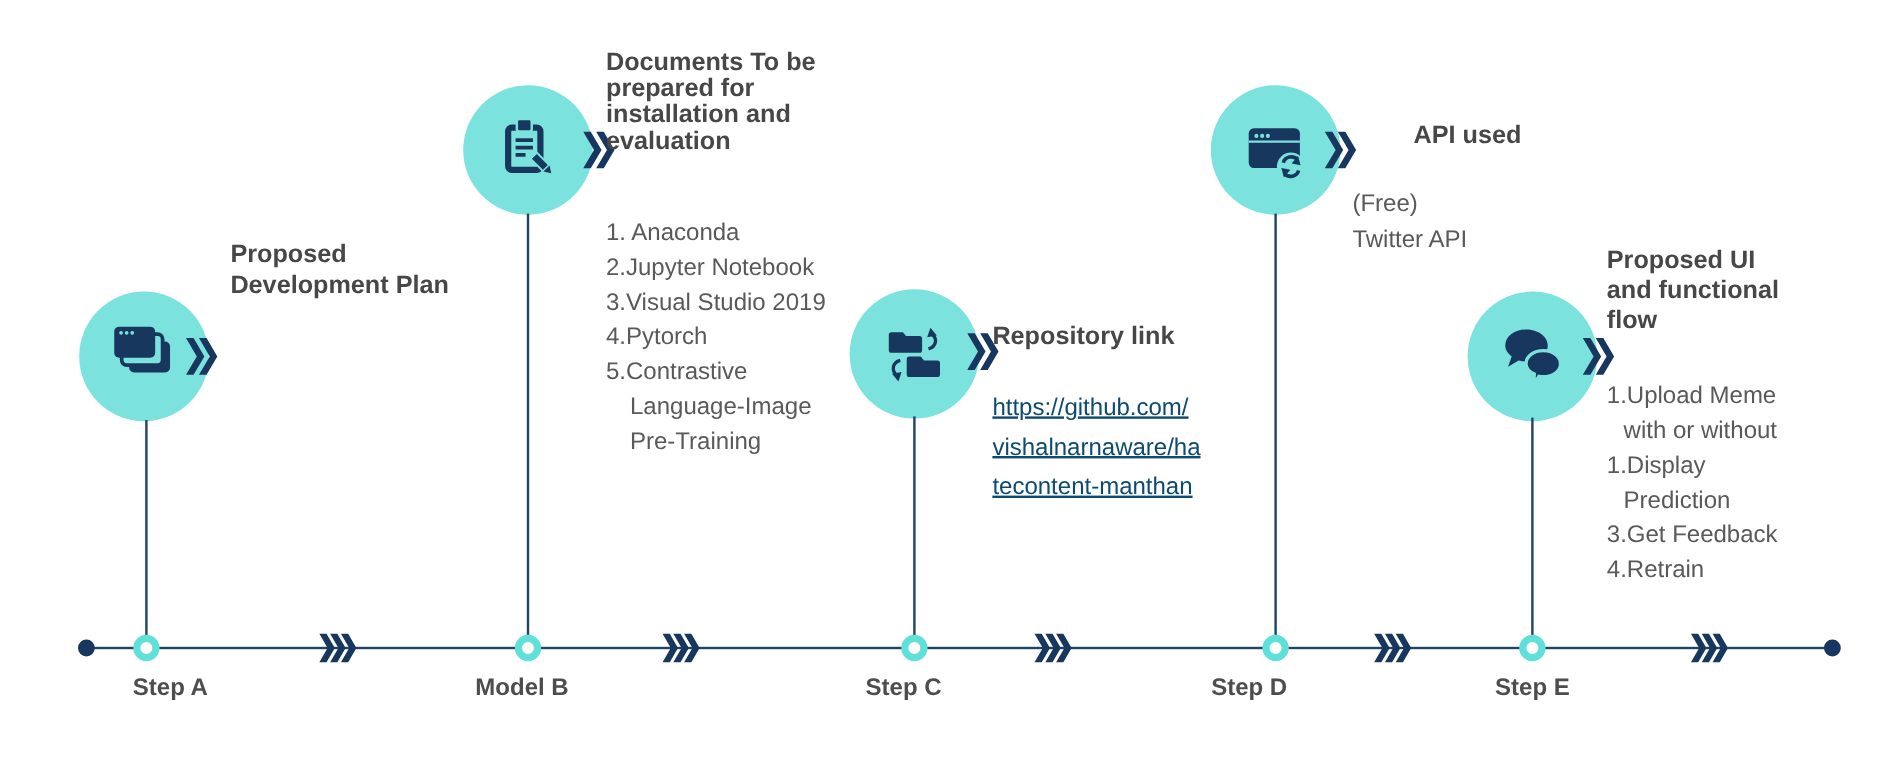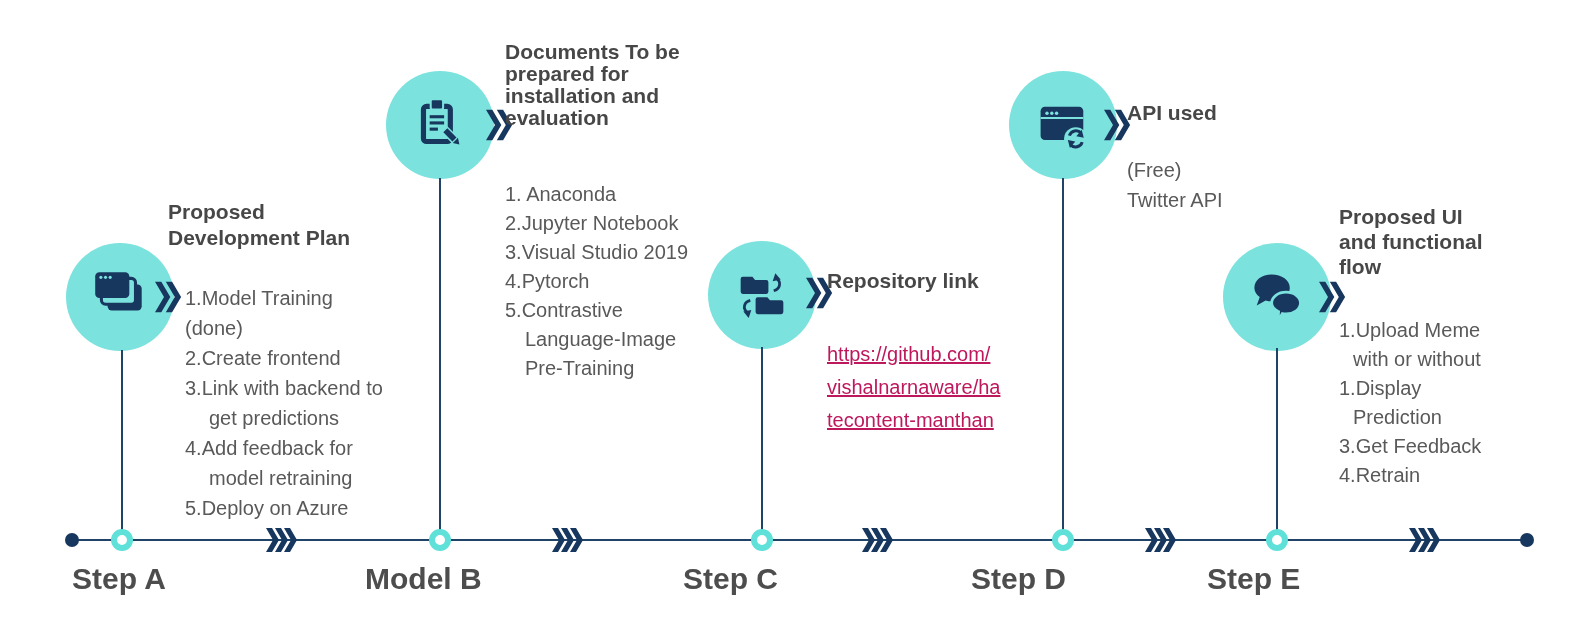--- a/index.html
+++ b/index.html
@@ -24,41 +24,41 @@
   #chB{left:486px;top:109px}
   #chC{left:806px;top:277px}
   #chD{left:1104px;top:109px}
   #chE{left:1319px;top:281px}
 
   
   .title{
     position:absolute;font-weight:bold;color:#474747;
     font-size:21px;line-height:26px;white-space:pre-line;
   }
-  #tA{left:168px;top:199px;width:260px}
+  #tA{left:192px;top:199px;width:260px}
   #tB{left:505px;top:41px;width:250px;line-height:22px}
   #tC{left:827px;top:268px;width:260px}
-  #tD{left:1127px;top:100px;width:210px}
+  #tD{left:1178px;top:100px;width:210px}
   #tE{left:1339px;top:204px;width:230px;line-height:25px}
 
   
   .body{position:absolute;color:#595959;font-size:20px;line-height:30px;}
   #bA{left:185px;top:283px;width:270px}
   #bB{left:505px;top:180px;width:270px;line-height:29px}
   #bD{left:1127px;top:155px;width:210px}
   #bE{left:1339px;top:316px;width:240px;line-height:29px}
   .bline{white-space:nowrap;}
   #bA .ind{padding-left:24px}
   #bB .ind{padding-left:20px}
   #bE .ind{padding-left:14px}
 
   
   .link{
-    position:absolute;color:#be185d;text-decoration:underline;
-    font-size:20px;line-height:33px;white-space:pre-line;margin-top:14px;
+    position:absolute;color:#0c4a6e;text-decoration:underline;
+    font-size:20px;line-height:33px;white-space:pre-line;
   }
   #lC{left:827px;top:324px;width:240px}
 
   
   .vline{position:absolute;width:2px;background:#1F4468;}
   #vA{left:121px;top:350px;height:190px}
   #vB{left:439px;top:178px;height:362px}
   #vC{left:761px;top:347px;height:193px}
   #vD{left:1062px;top:178px;height:362px}
   #vE{left:1276px;top:348px;height:192px}
@@ -69,22 +69,22 @@
   #dStart{left:65px;top:533px}
   #dEnd{left:1520px;top:533px}
   .ring{
     position:absolute;width:22px;height:22px;box-sizing:border-box;
     border:6px solid #5FE0D8;border-radius:50%;background:#FFFFFF;top:529px;
   }
   #rA{left:111px} #rB{left:429px} #rC{left:751px} #rD{left:1052px} #rE{left:1266px}
   .chev3{position:absolute;width:40px;height:24px;top:528px;}
   #c3A{left:264px} #c3B{left:550px} #c3C{left:860px} #c3D{left:1143px} #c3E{left:1407px}
   .tl-label{
-    position:absolute;top:562px;width:140px;
-    font-weight:bold;font-size:30px;color:#4D4D4D;
+    position:absolute;top:562px;width:140px;text-align:center;
+    font-weight:bold;font-size:20px;color:#4D4D4D;
   }
   #lblA{left:72px} #lblB{left:365px} #lblC{left:683px} #lblD{left:971px} #lblE{left:1207px}
 </style>
 </head>
 <body>
 
 <div class="canvas">
 
   <div class="circle" id="cA">
     <svg viewBox="0 0 60 60" width="62" height="62">
@@ -95,30 +95,20 @@
       <circle cx="16" cy="11" r="1.5" fill="#7CE2DD"></circle>
       <circle cx="20.5" cy="11" r="1.5" fill="#7CE2DD"></circle>
     </svg>
   </div>
   <svg class="chev2" id="chA" viewBox="0 0 30 34">
     <polygon points="0,0 7,0 17,17 7,34 0,34 10,17" fill="#17375E"></polygon>
     <polygon points="12,0 19,0 29,17 19,34 12,34 22,17" fill="#17375E"></polygon>
   </svg>
   <div class="title" id="tA">Proposed
 Development Plan</div>
-  <div class="body" id="bA">
-      <div class="bline">1.Model Training</div>
-      <div class="bline">(done)</div>
-      <div class="bline">2.Create frontend</div>
-      <div class="bline">3.Link with backend to</div>
-      <div class="bline ind">get predictions</div>
-      <div class="bline">4.Add feedback for</div>
-      <div class="bline ind">model retraining</div>
-      <div class="bline">5.Deploy on Azure</div>
-    </div>
   <div class="vline" id="vA"></div>
 
   <div class="circle" id="cB">
     <svg viewBox="0 0 60 60" width="62" height="62">
       <rect x="14" y="12" width="26" height="34" rx="3" fill="none" stroke="#17375E" stroke-width="5"></rect>
       <rect x="21" y="5" width="12" height="10" rx="2" fill="#17375E" stroke="#7CE2DD" stroke-width="2"></rect>
       <line x1="20" y1="22" x2="34" y2="22" stroke="#17375E" stroke-width="3"></line>
       <line x1="20" y1="28" x2="34" y2="28" stroke="#17375E" stroke-width="3"></line>
       <line x1="20" y1="34" x2="28" y2="34" stroke="#17375E" stroke-width="3"></line>
       <g transform="rotate(45 41 41)">

